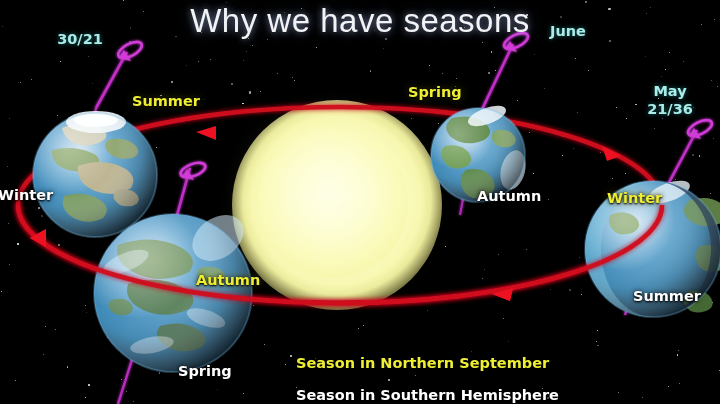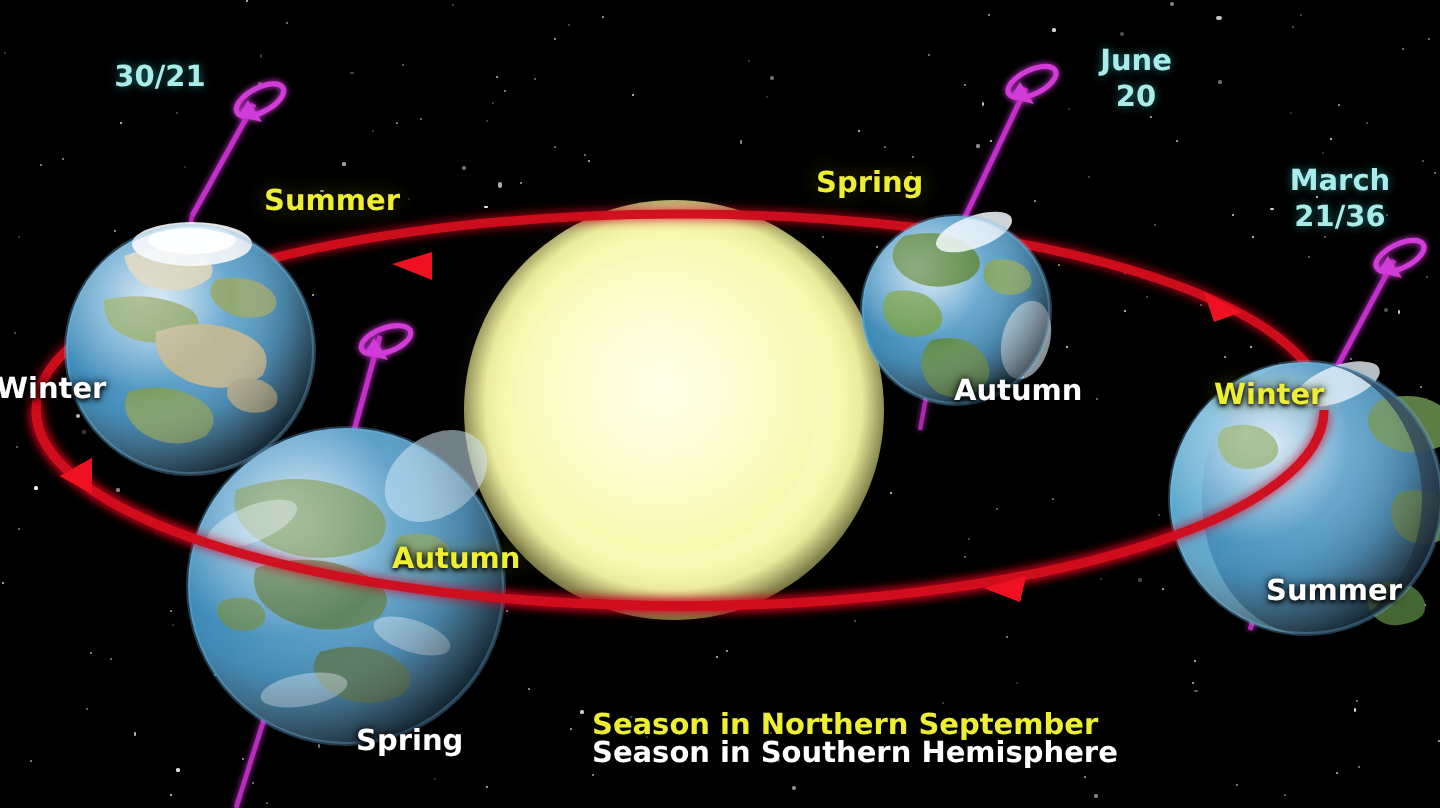--- a/index.html
+++ b/index.html
@@ -480,44 +480,44 @@
 
     <g filter="url(#orbGlow)">
       <path d="M18 205 a322 98 0 0 0 644 0" fill="none" stroke="#d00c1c" stroke-width="4.6" opacity="0.95"></path>
     </g>
     <g fill="#ee1122">
       <polygon points="492,294 513,288 510,301"></polygon>
       <polygon points="30,238 46,229 46,247"></polygon>
     </g>
   </svg>
 
+  <div class="title">Why we have seasons</div>
 
   <div class="lbl lbl-date" style="left:40px; top:30px; width:80px;">
     <div>30/21</div>
   </div>
 
   <div class="lbl lbl-date" style="left:528px; top:22px; width:80px;">
     <div>June</div>
-    <div>20</div>
   </div>
 
   <div class="lbl lbl-date" style="left:623px; top:82px; width:94px;">
-    <div>March</div>
+    <div>May</div>
     <div>21/36</div>
   </div>
 
 
   <div class="lbl lbl-nh" style="left:132px; top:93px;">Summer</div>
   <div class="lbl lbl-sh" style="left:-2px; top:187px;">Winter</div>
 
   <div class="lbl lbl-nh" style="left:408px; top:84px;">Spring</div>
   <div class="lbl lbl-sh" style="left:477px; top:188px;">Autumn</div>
 
   <div class="lbl lbl-nh" style="left:607px; top:190px;">Winter</div>
   <div class="lbl lbl-sh" style="left:633px; top:288px;">Summer</div>
 
   <div class="lbl lbl-nh" style="left:196px; top:272px;">Autumn</div>
   <div class="lbl lbl-sh" style="left:178px; top:363px;">Spring</div>
 
   <div class="lbl legend-nh" style="left:296px; top:355px;">Season in Northern September</div>
-  <div class="lbl legend-sh" style="left:296px; top:369px;">Season in Southern Hemisphere</div>
+  <div class="lbl legend-sh" style="left:296px; top:387px;">Season in Southern Hemisphere</div>
 
 </div>
 
 </body></html>

